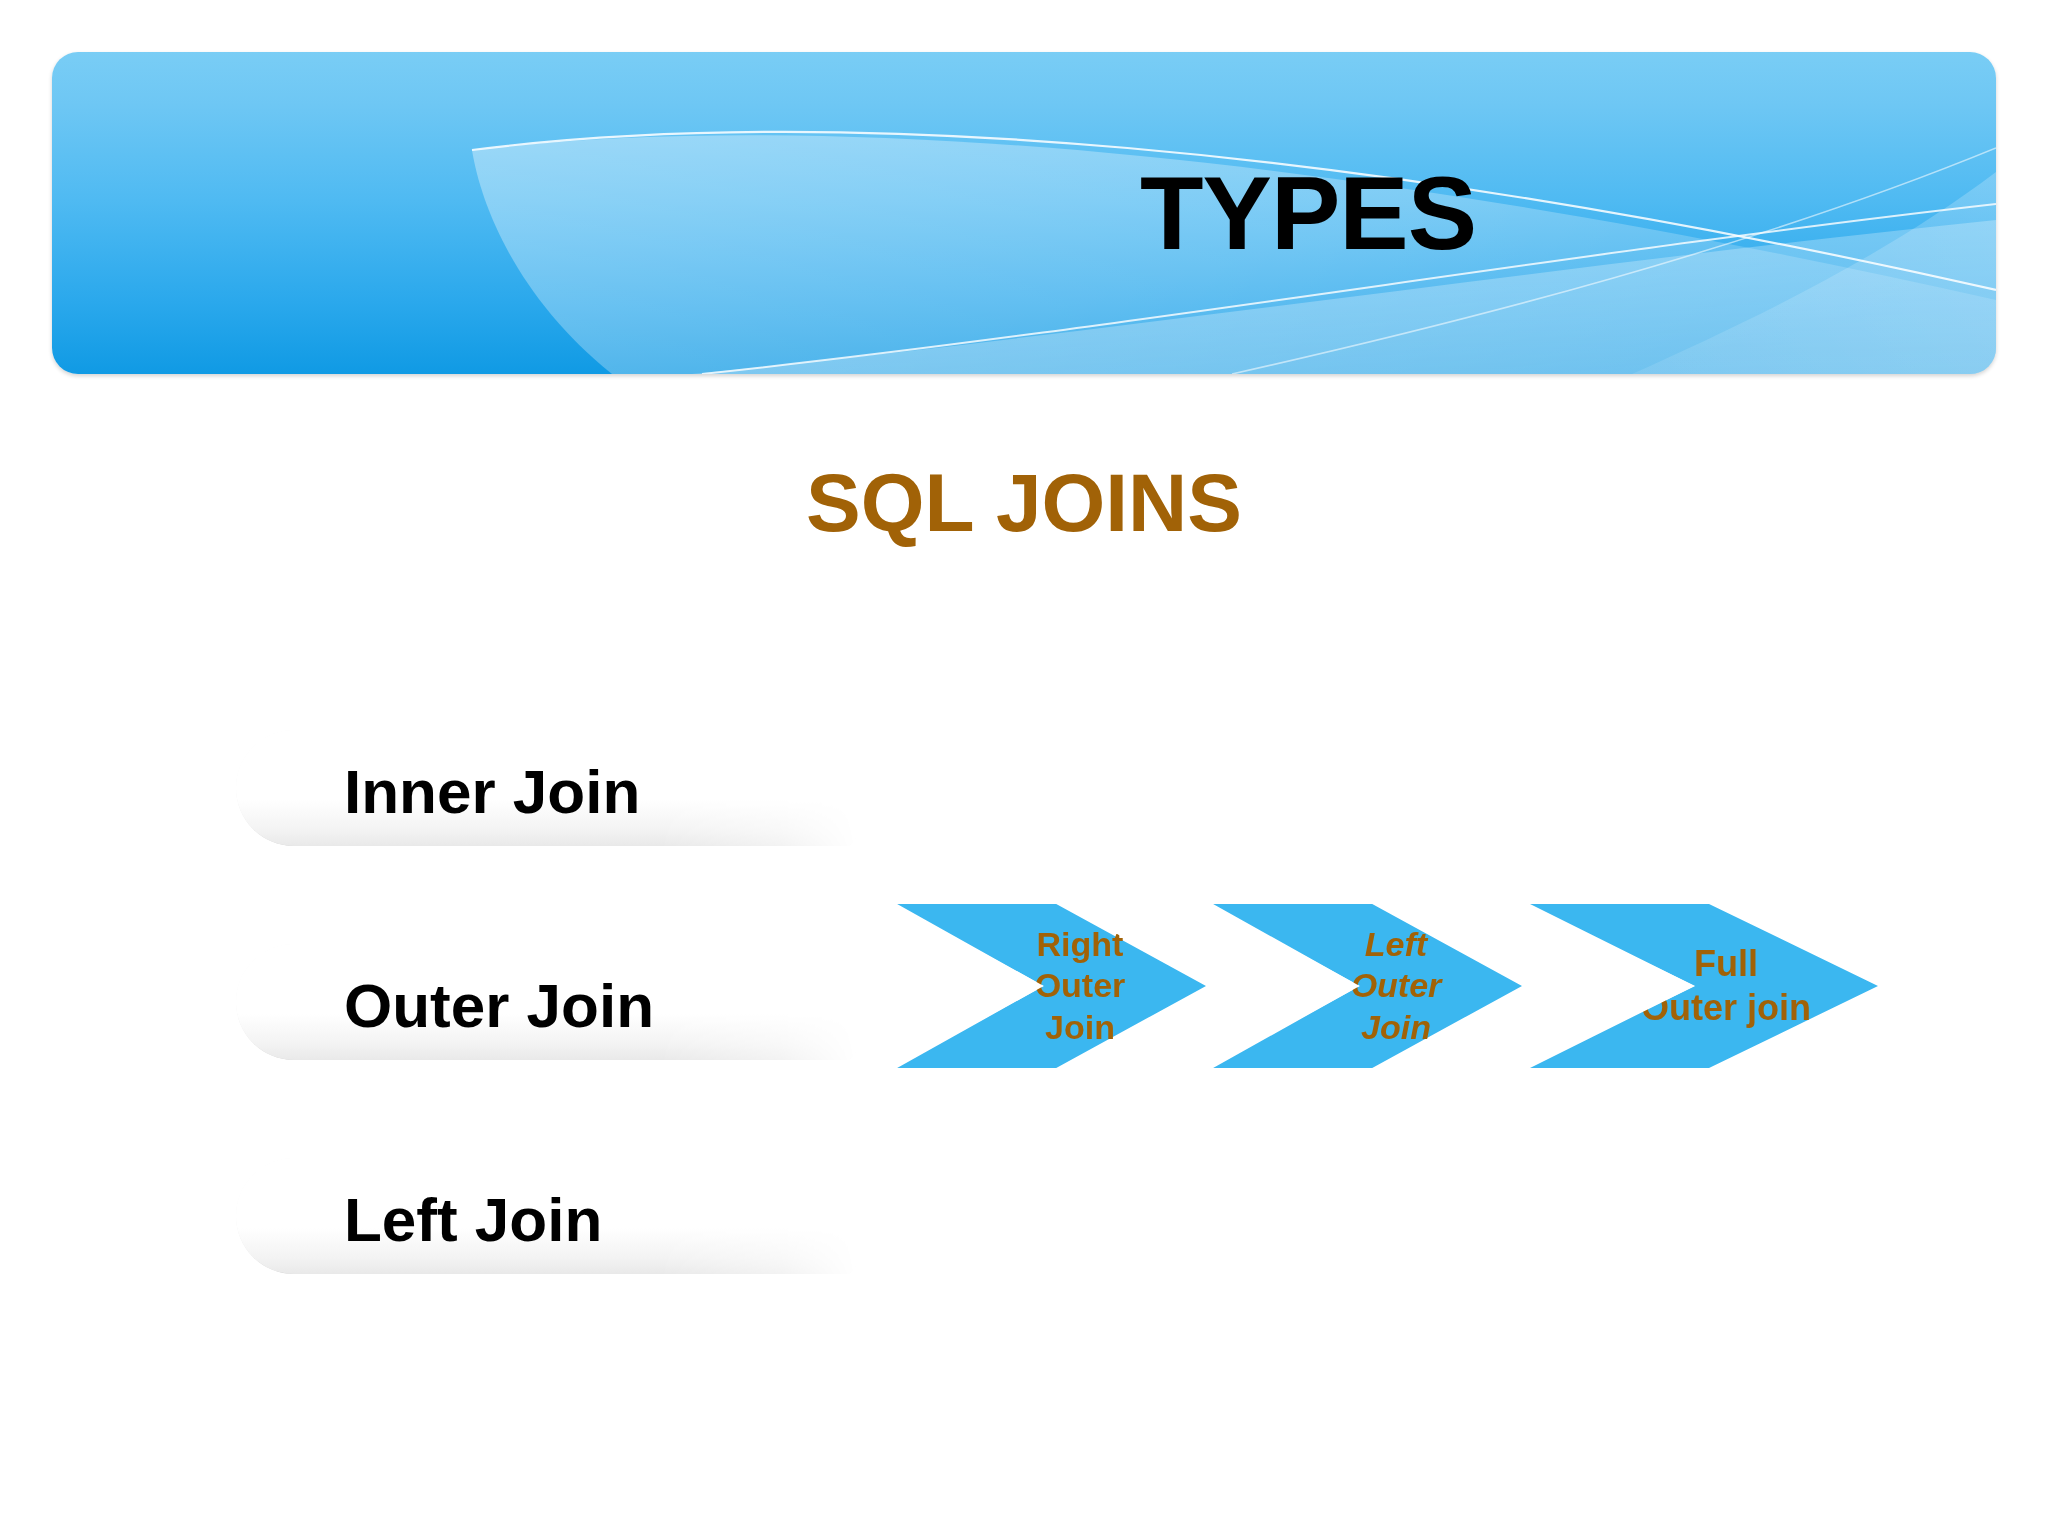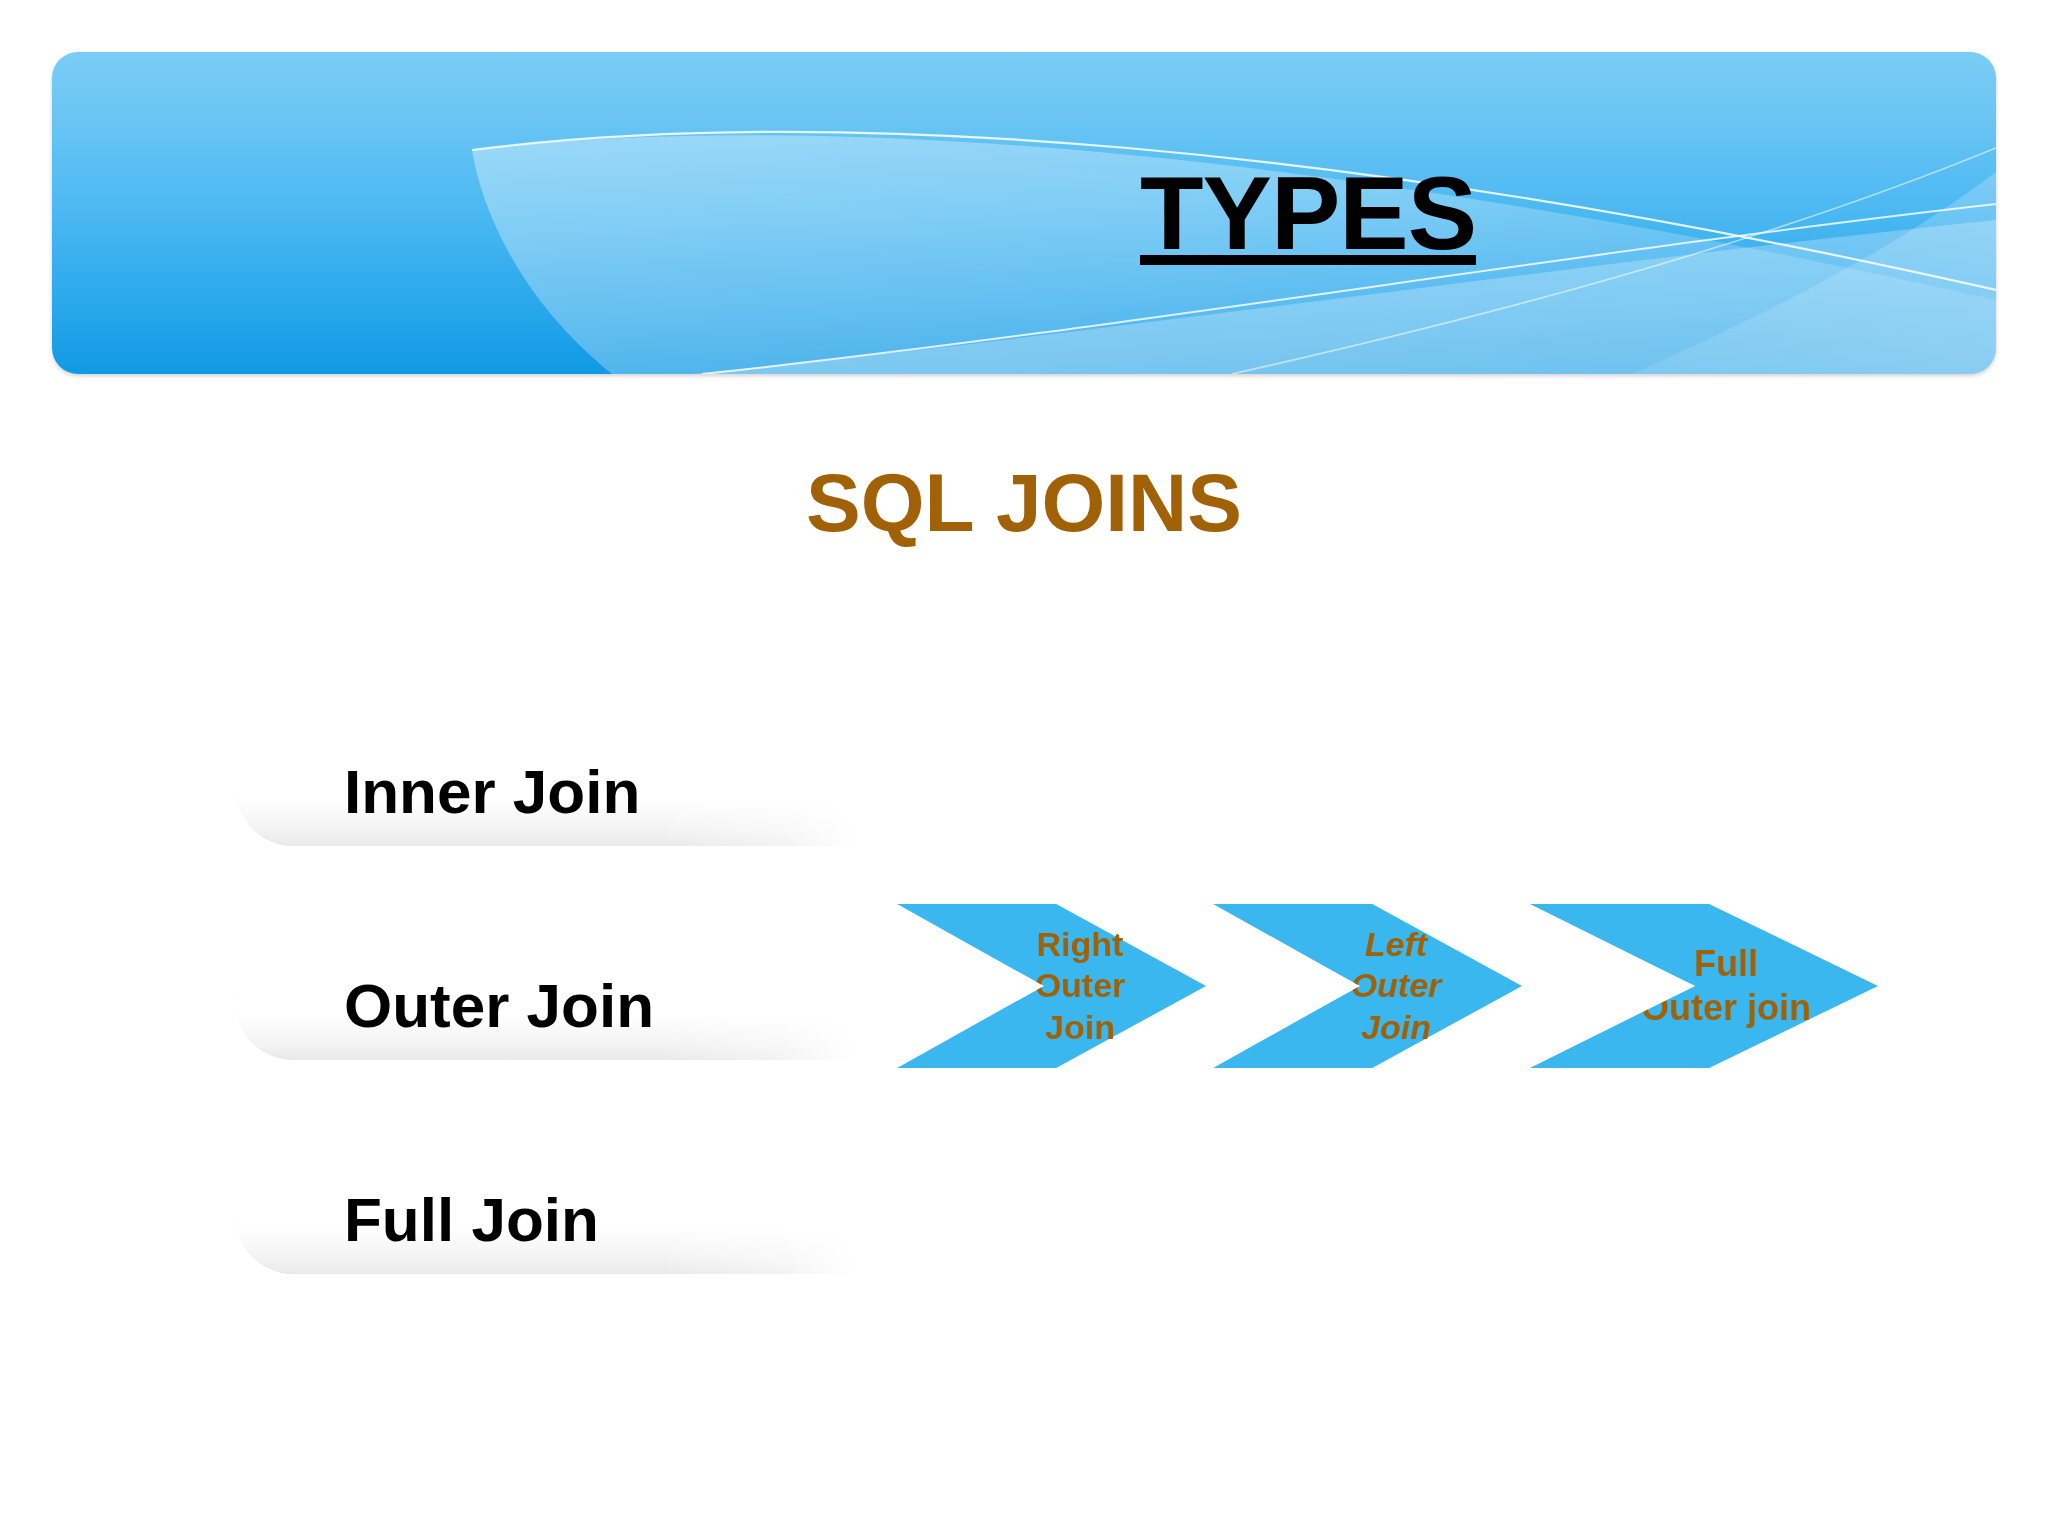--- a/index.html
+++ b/index.html
@@ -57,21 +57,20 @@
     justify-content: flex-end;
     padding-right: 520px;
     box-sizing: border-box;
     color: #000000;
     font-family: "Liberation Sans", sans-serif;
     font-weight: bold;
     font-size: 104px;
     letter-spacing: -1px;
     line-height: 1;
     z-index: 5;
-    text-decoration: underline;
   }
 
   
   #sql-joins-heading {
     position: absolute;
     left: 0;
     right: 0;
     top: 462px;
     text-align: center;
     color: #a16207;
@@ -200,21 +199,21 @@
 
   <div class="join-pill" id="pill-inner">
     <span class="pill-label">Inner Join</span>
   </div>
 
   <div class="join-pill" id="pill-outer">
     <span class="pill-label">Outer Join</span>
   </div>
 
   <div class="join-pill" id="pill-cross">
-    <span class="pill-label">Full Join</span>
+    <span class="pill-label">Left Join</span>
   </div>
 
   <div class="chevron" id="chevron-right-outer">
     <span class="chev-inner"></span>
     <span class="chev-label">Right
 Outer
 Join</span>
   </div>
 
   <div class="chevron" id="chevron-left-outer">

